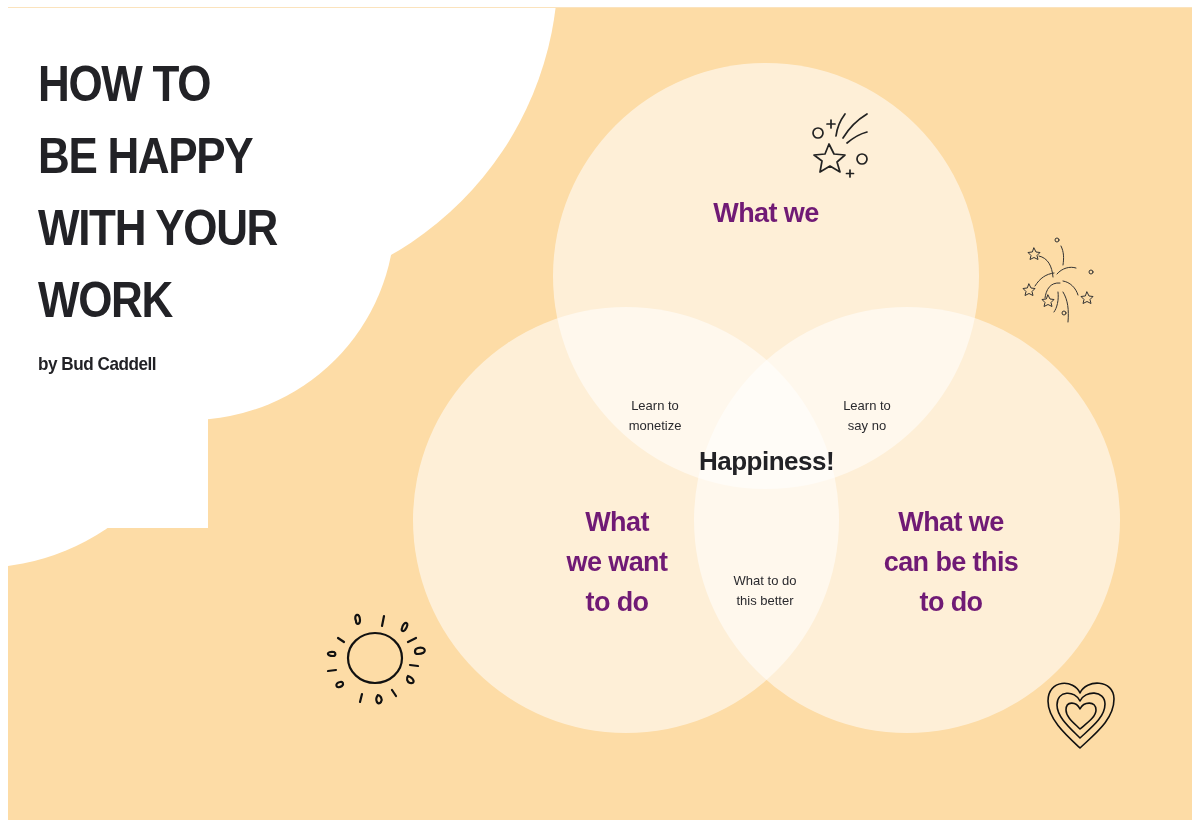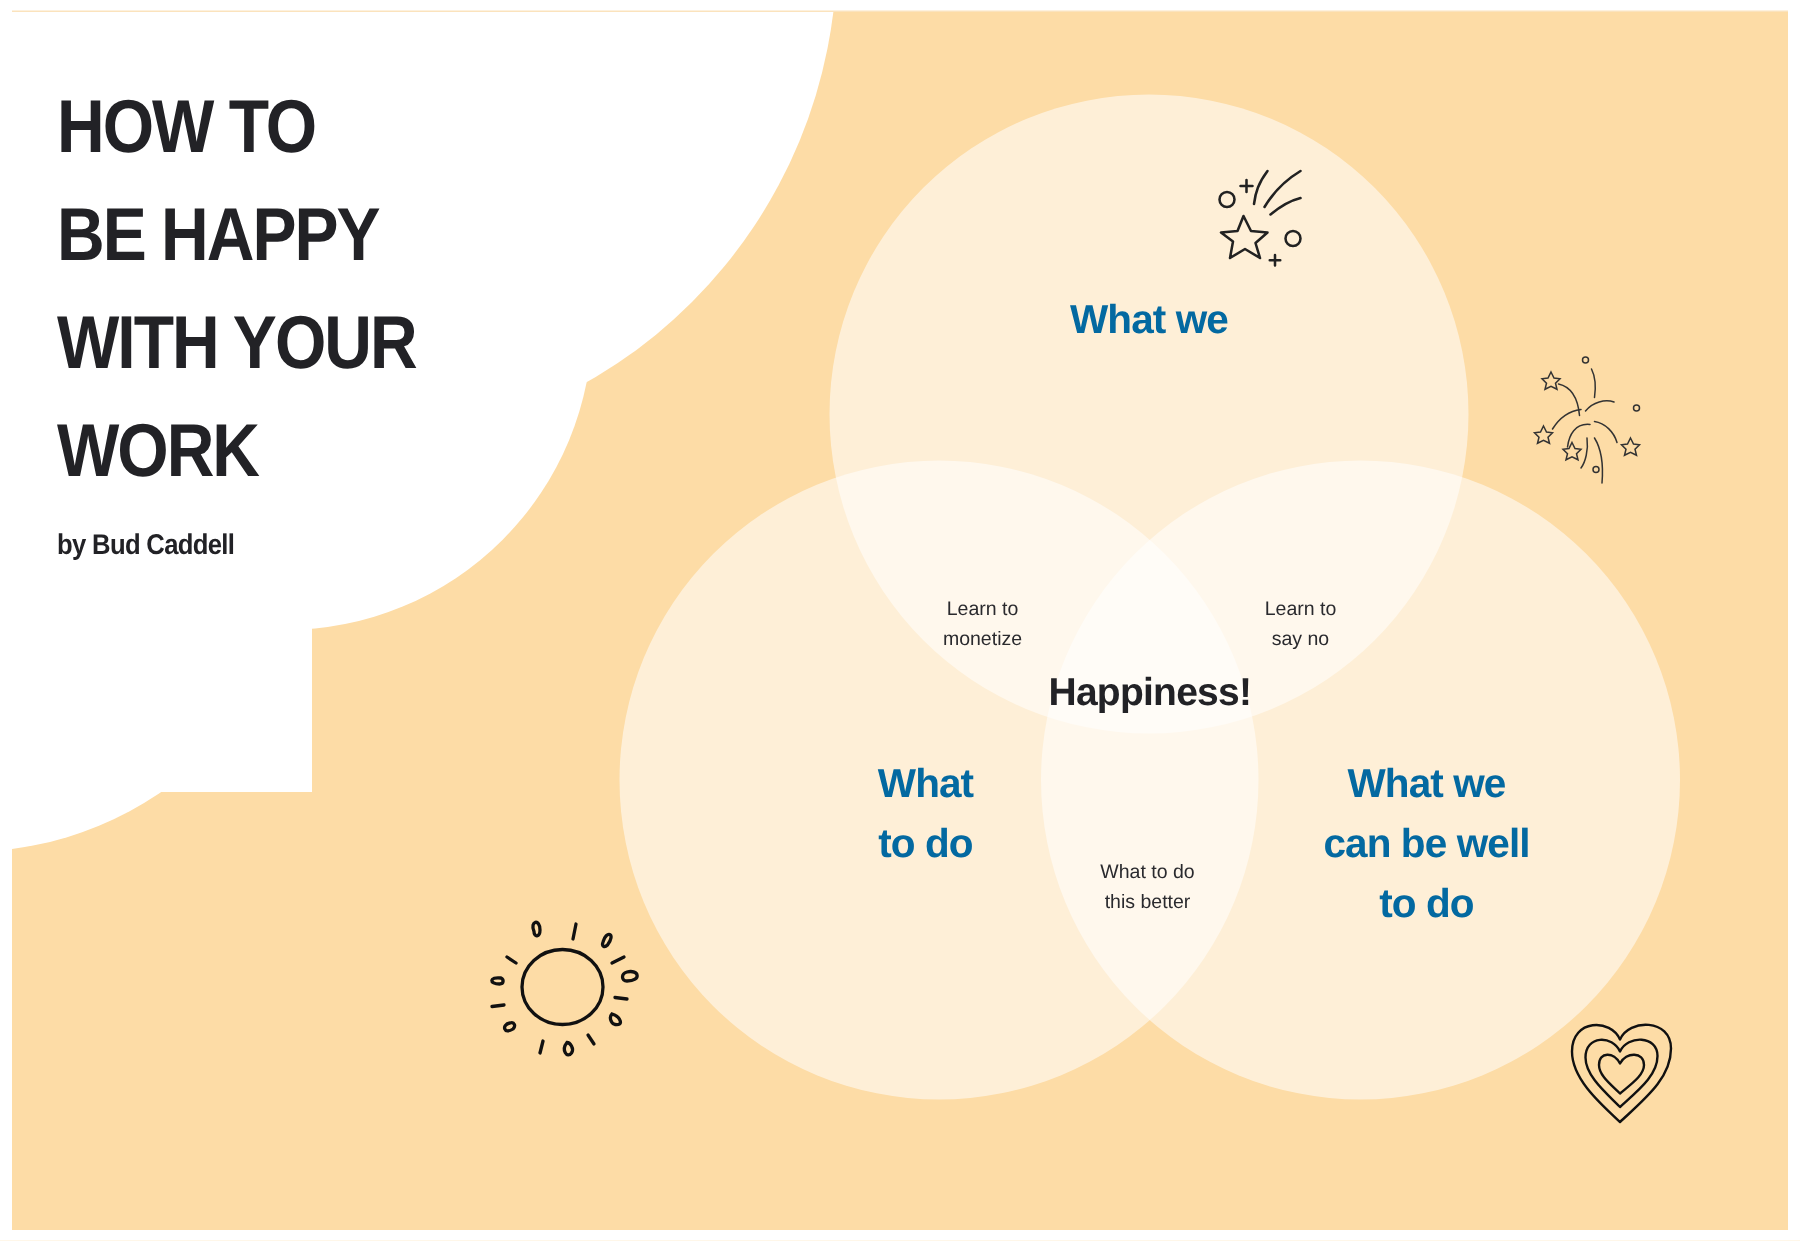--- a/index.html
+++ b/index.html
@@ -3,21 +3,21 @@
 <meta charset="utf-8">
 <style>
   html, body { margin:0; padding:0; background:#ffffff; }
   body { width:1200px; height:827px; position:relative; overflow:hidden; font-family:"Liberation Sans", sans-serif; }
   .slide { position:absolute; left:8px; top:8px; width:1184px; height:812px; background:#fddca6; overflow:hidden; }
   .slide-top-line { position:absolute; left:8px; top:7px; width:1184px; height:1px; background:#fbe3bd; }
   svg.bg { position:absolute; left:0; top:0; }
   .title { position:absolute; left:38px; top:48px; color:#222226; font-family:"Liberation Sans", sans-serif; font-weight:bold; font-size:50px; line-height:72px; letter-spacing:-1.5px; transform:scaleX(0.88); transform-origin:left top; }
   .title div { white-space:nowrap; }
   .author { position:absolute; left:38px; top:353px; color:#222226; font-weight:bold; font-size:19px; letter-spacing:-0.5px; transform:scaleX(0.9); transform-origin:left top; white-space:nowrap; }
-  .label { position:absolute; color:#0369a1; text-align:center; font-weight:bold; font-size:27px; line-height:40px; letter-spacing:-0.6px; }
+  .label { position:absolute; color:#701a75; text-align:center; font-weight:bold; font-size:27px; line-height:40px; letter-spacing:-0.6px; }
   .label div { white-space:nowrap; }
   .small { position:absolute; color:#2a2a2e; text-align:center; font-size:13px; line-height:20px;margin-top:28px; }
   .small div { white-space:nowrap; }
   .center-label { position:absolute; color:#222226; font-weight:bold; font-size:26px; letter-spacing:-0.5px; white-space:nowrap;text-align:center; }
   .icon { position:absolute; }
 </style>
 </head>
 <body>
 
 <div class="slide-top-line"></div>
@@ -45,25 +45,26 @@
   <div>WITH YOUR</div>
   <div>WORK</div>
 </div>
 <div class="author">by Bud Caddell</div>
 
 <div class="label" style="left:666px; top:193px; width:200px;">
   <div>What we</div>
 </div>
 <div class="label" style="left:517px; top:502px; width:200px;">
   <div>What</div>
+  <div>we want</div>
   <div>to do</div>
 </div>
 <div class="label" style="left:841px; top:502px; width:220px;">
   <div>What we</div>
-  <div>can be well</div>
+  <div>can be this</div>
   <div>to do</div>
 </div>
 <div class="center-label" style="left:699px; top:446px;">Happiness!</div>
 
 <div class="small" style="left:595px; top:368px; width:120px;">
   <div>Learn to</div>
   <div>monetize</div>
 </div>
 <div class="small" style="left:807px; top:368px; width:120px;">
   <div>Learn to</div>

